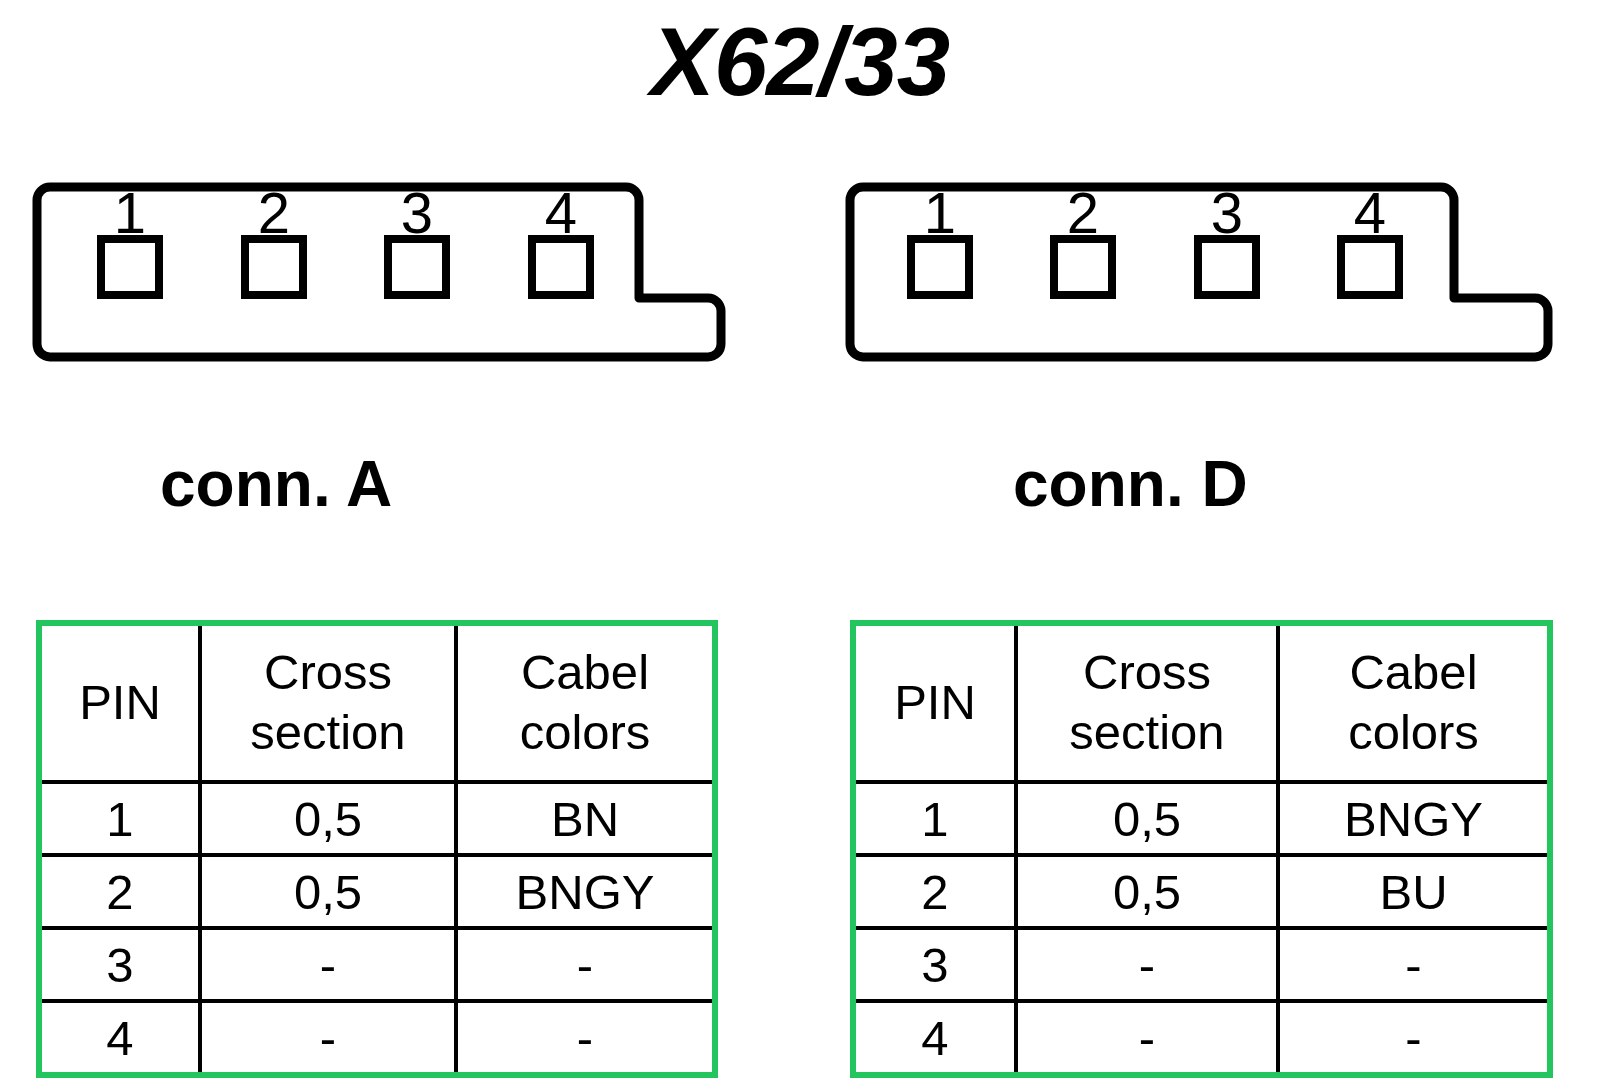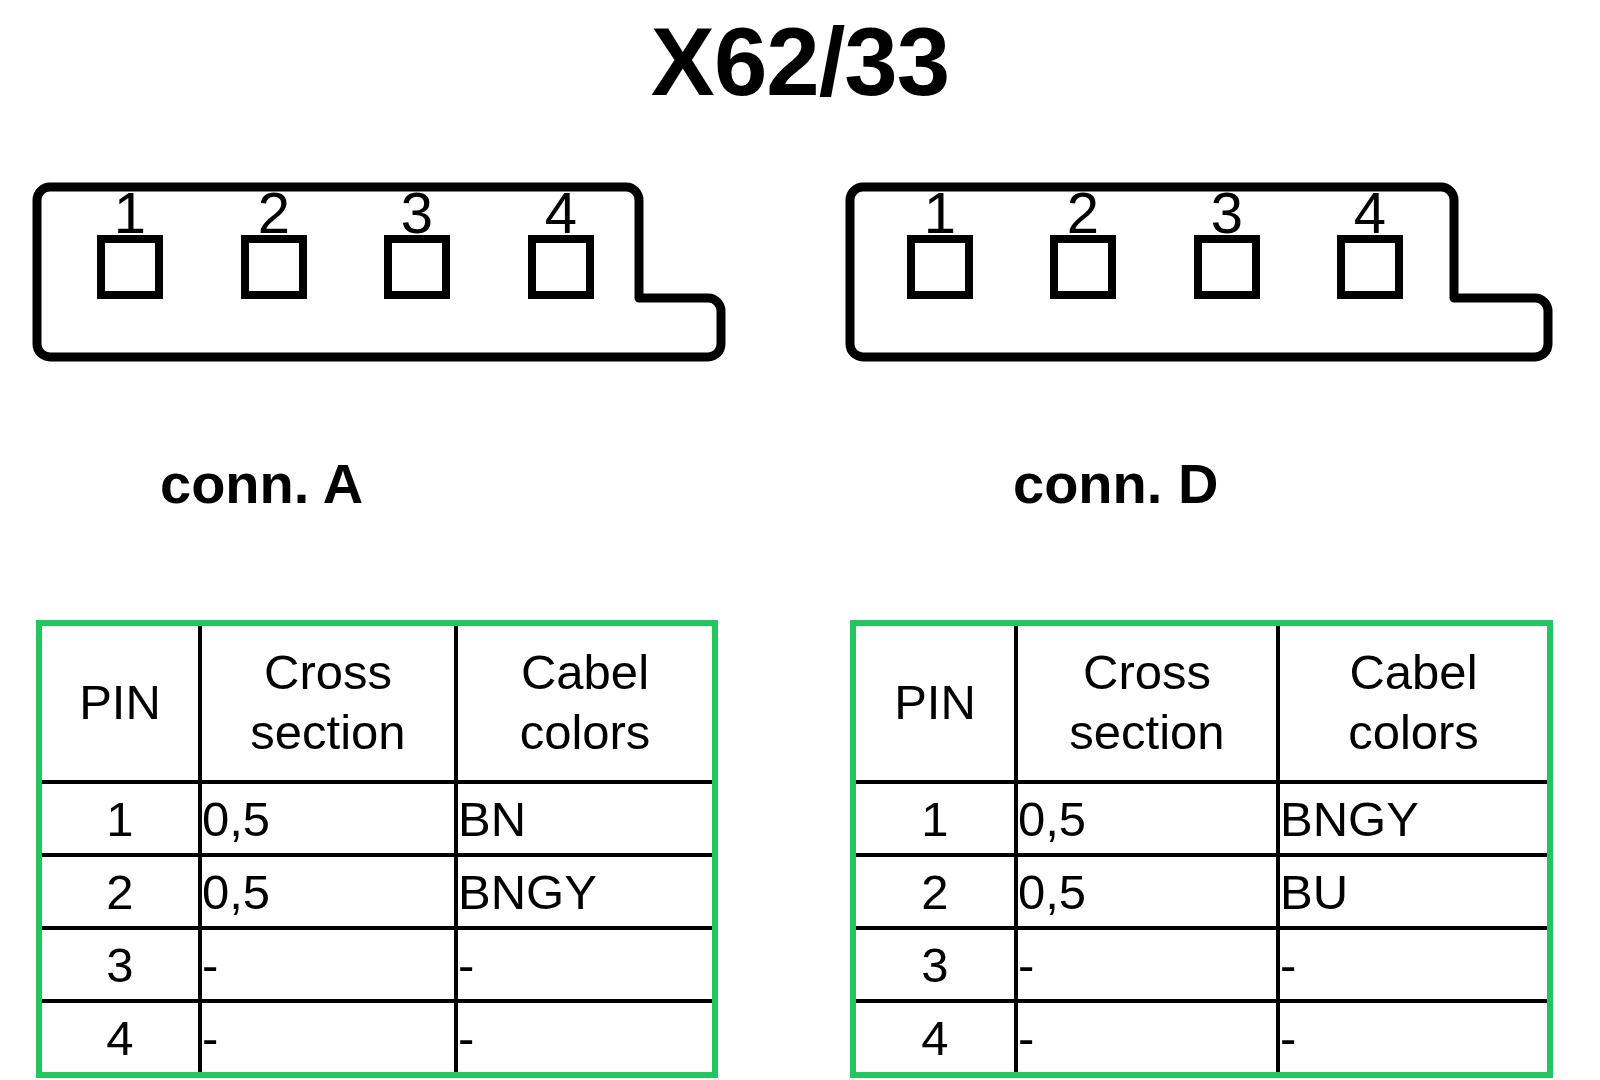--- a/index.html
+++ b/index.html
@@ -23,20 +23,21 @@
     position: absolute;
     top: 10px;
     left: 0;
     width: 1600px;
     text-align: center;
     font-family: "Liberation Sans", sans-serif;
     font-weight: bold;
     font-size: 96px;
     line-height: 104px;
     letter-spacing: -1px;
+    font-style: italic;
   }
 
   
   .connector-block {
     position: absolute;
   }
   #connector-a-block { left: 30px;  top: 176px; }
   #connector-d-block { left: 843px; top: 176px; }
 
   .connector-svg {
@@ -50,21 +51,21 @@
     fill: #000000;
     text-anchor: middle;
     dominant-baseline: alphabetic;
   }
 
   
   .connector-caption {
     position: absolute;
     font-family: "Liberation Sans", sans-serif;
     font-weight: bold;
-    font-size: 56px;
+    font-size: 64px;
     line-height: 88px;
     white-space: nowrap;
   }
   #connector-a-caption { left: 160px;  top: 440px; }
   #connector-d-caption { left: 972px;  top: 440px; margin-left: 41px; }
 
   
   .pinout-table-wrap {
     position: absolute;
   }
@@ -107,21 +108,21 @@
   }
 
   
   table.pinout-table tbody td {
     height: 69px;
   }
   td.cell-pin {
     text-align: center;
   }
   td.cell-value {
-    text-align: left;
+    text-align: center;
     padding-left: 16px;
   }
 </style>
 </head>
 <body>
 
 <div class="diagram-title">X62/33</div>
 
 <div class="connector-block" id="connector-a-block">
   <svg class="connector-svg" width="706" height="192" viewBox="0 0 706 192">

